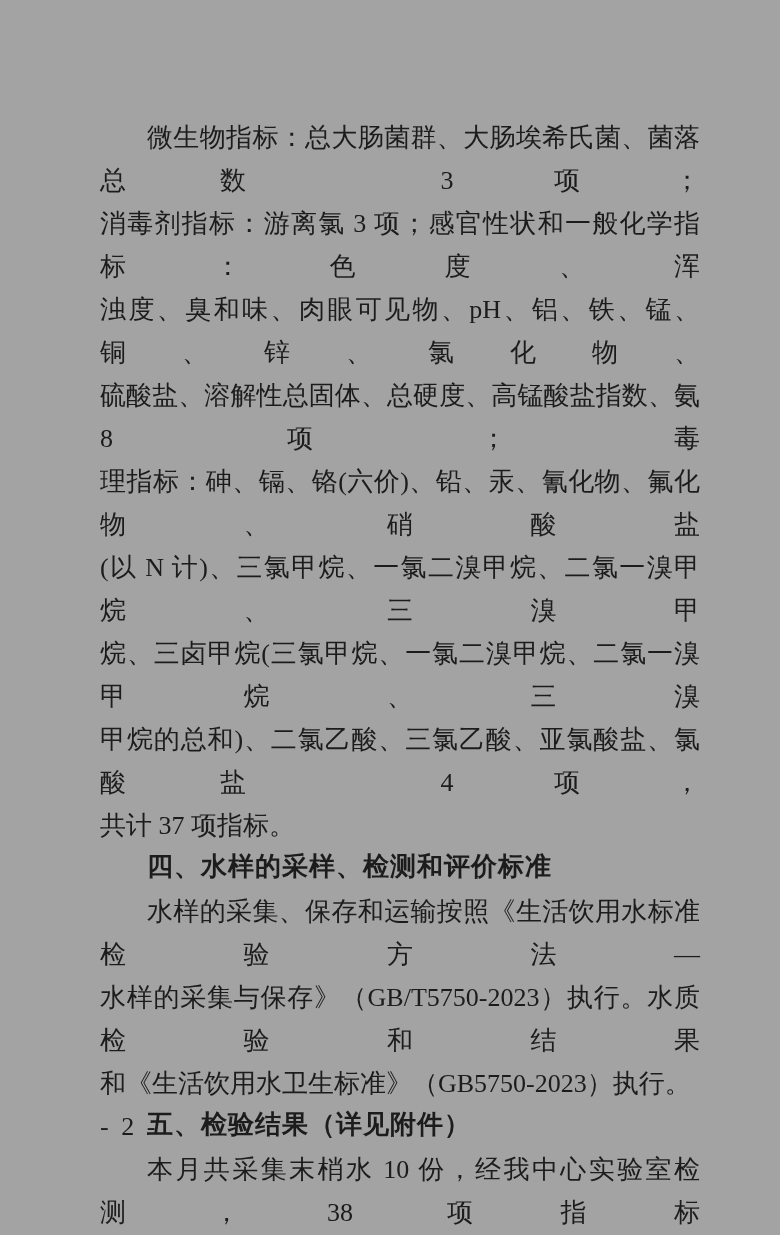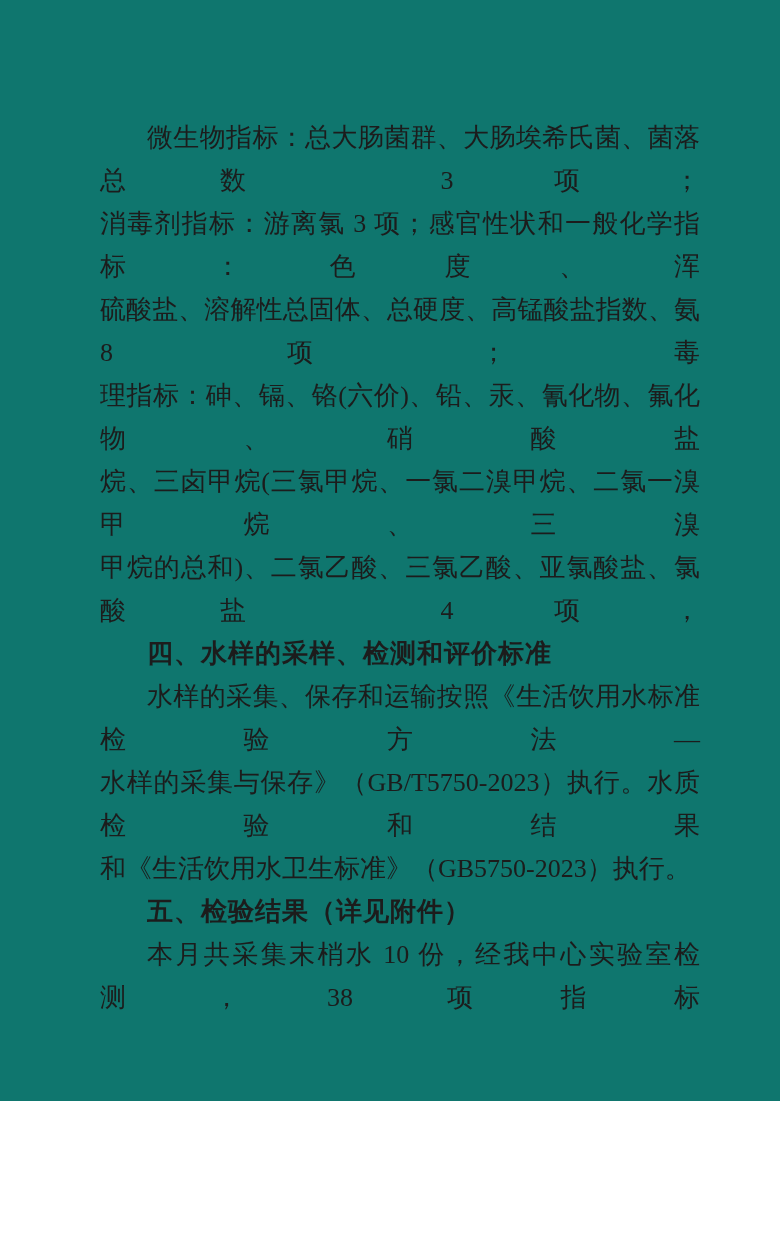--- a/index.html
+++ b/index.html
@@ -3,22 +3,22 @@
 <meta charset="utf-8">
 <style>
   html, body {
     margin: 0;
     padding: 0;
     background: #ffffff;
   }
   .page {
     position: relative;
     width: 780px;
-    height: 1101px;
-    background: #0f766e;
+    height: 1235px;
+    background: #a3a3a3;
     overflow: hidden;
     font-family: "Liberation Serif", "DejaVu Serif", serif;
     color: #1c1c1c;
   }
   .doc {
     position: absolute;
     left: 100px;
     top: 116px;
     width: 600px;
     font-size: 26px;
@@ -30,45 +30,48 @@
   }
   
   .just {
     text-align: justify;
     text-align-last: justify;
   }
   .indent {
     text-indent: 47px;
   }
   .head {
-    font-family: Liberation Sans, sans-serif;
+    font-family: Liberation Mono, monospace;
     font-weight: 700;
     letter-spacing: 1px;
   }
   .footer {
     position: absolute;
     left: 100px;
     top: 1112px;
     font-size: 26px;
     letter-spacing: 3px;
     color: #1c1c1c;
   }
 </style>
 </head>
 <body>
 
 <div class="page">
   <div class="doc">
 
     <div class="ln just indent">微生物指标：总大肠菌群、大肠埃希氏菌、菌落总数 3 项；</div>
     <div class="ln just">消毒剂指标：游离氯 3 项；感官性状和一般化学指标：色度、浑</div>
+    <div class="ln just">浊度、臭和味、肉眼可见物、pH、铝、铁、锰、铜、锌、氯化物、</div>
     <div class="ln just">硫酸盐、溶解性总固体、总硬度、高锰酸盐指数、氨 8 项；毒</div>
     <div class="ln just">理指标：砷、镉、铬(六价)、铅、汞、氰化物、氟化物、硝酸盐</div>
+    <div class="ln just">(以 N 计)、三氯甲烷、一氯二溴甲烷、二氯一溴甲烷、三溴甲</div>
     <div class="ln just">烷、三卤甲烷(三氯甲烷、一氯二溴甲烷、二氯一溴甲烷、三溴</div>
     <div class="ln just">甲烷的总和)、二氯乙酸、三氯乙酸、亚氯酸盐、氯酸盐 4 项，</div>
+    <div class="ln">共计 37 项指标。</div>
 
     <div class="ln head indent">四、水样的采样、检测和评价标准</div>
 
     <div class="ln just indent">水样的采集、保存和运输按照《生活饮用水标准检验方法—</div>
     <div class="ln just">水样的采集与保存》（GB/T5750-2023）执行。水质检验和结果</div>
     <div class="ln">和《生活饮用水卫生标准》（GB5750-2023）执行。</div>
 
     <div class="ln head indent">五、检验结果（详见附件）</div>
 
     <div class="ln just indent">本月共采集末梢水 10 份，经我中心实验室检测，38 项指标</div>

